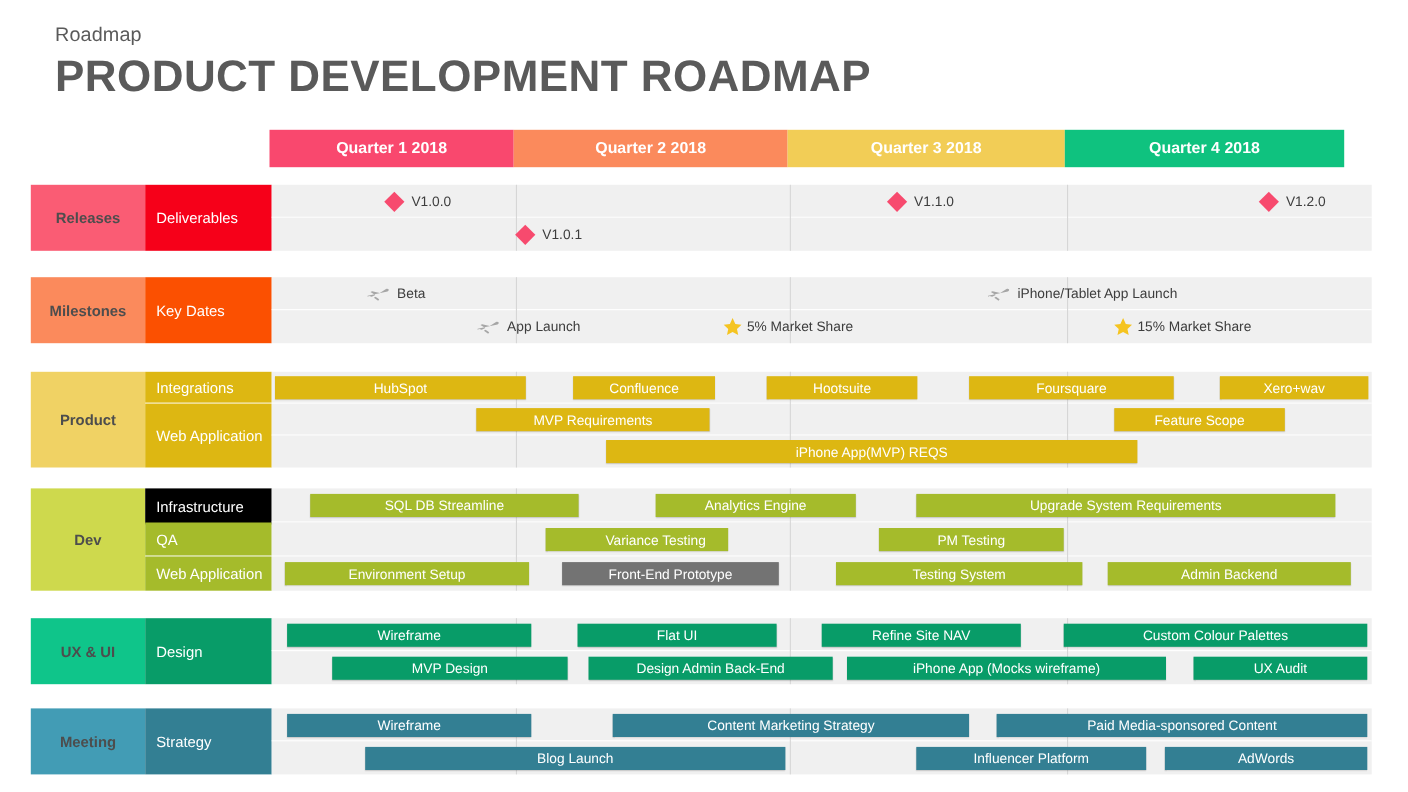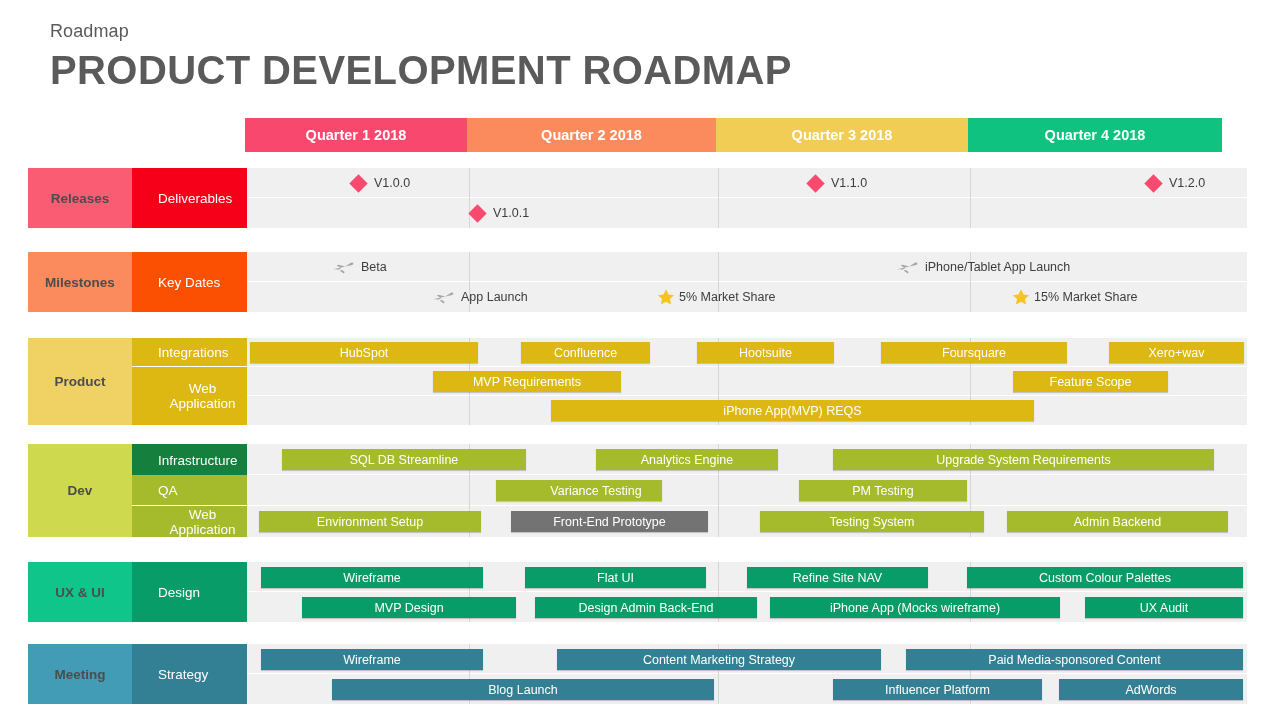--- a/index.html
+++ b/index.html
@@ -110,23 +110,22 @@
   .sub {
     position: absolute;
     left: 0;
     width: 115px;
     box-sizing: border-box;
     color: #ffffff;
     font-weight: normal;
     font-size: 13.5px;
     display: flex;
     align-items: center;
-    padding-left: 26px;
+    padding-left: 10px;
     border-bottom: 1px solid #ffffff;
-    text-align: center;
   }
   .lane-wrap {
     position: absolute;
     left: 219px;
     top: 0;
     width: 1000px;
   }
   .lane {
     position: absolute;
     left: 0;
@@ -284,29 +283,29 @@
           <div class="lane" style="top: 29px; height: 29px;"></div>
           <div class="lane" style="top: 58px; height: 29px; border-bottom: none;"></div>
           <div class="vline" style="left: 222px; top: 0px; height: 87px;"></div>
           <div class="vline" style="left: 471px; top: 0px; height: 87px;"></div>
           <div class="vline" style="left: 723px; top: 0px; height: 87px;"></div>
           <div class="bar" style="left: 3px; width: 228px; top: 4px; height: 21px; background: rgb(221, 183, 18);">HubSpot</div>
           <div class="bar" style="left: 274px; width: 129px; top: 4px; height: 21px; background: rgb(221, 183, 18);">Confluence</div>
           <div class="bar" style="left: 450px; width: 137px; top: 4px; height: 21px; background: rgb(221, 183, 18);">Hootsuite</div>
           <div class="bar" style="left: 634px; width: 186px; top: 4px; height: 21px; background: rgb(221, 183, 18);">Foursquare</div>
           <div class="bar" style="left: 862px; width: 135px; top: 4px; height: 21px; background: rgb(221, 183, 18);">Xero+wav</div>
-          <div class="bar" style="left: 186px; width: 188px; top: 33px; height: 21px; background: rgb(221, 183, 18);">MVP Requirements</div>
+          <div class="bar" style="left: 186px; width: 212px; top: 33px; height: 21px; background: rgb(221, 183, 18);">MVP Requirements</div>
           <div class="bar" style="left: 766px; width: 155px; top: 33px; height: 21px; background: rgb(221, 183, 18);">Feature Scope</div>
           <div class="bar" style="left: 304px; width: 483px; top: 62px; height: 21px; background: rgb(221, 183, 18);">iPhone App(MVP) REQS</div>
         </div>
       </div>
       <div class="group" style="top: 292px; height: 93px;">
         <div class="cat" style="height: 93px; background: rgb(206, 217, 77);">Dev</div>
         <div class="subcol" style="height: 93px;">
-          <div class="sub" style="top: 0px; height: 33px; background: #15803d;">Infrastructure</div>
+          <div class="sub" style="top: 0px; height: 33px; background: #000000;">Infrastructure</div>
           <div class="sub" style="top: 31px; height: 31px; background: rgb(165, 187, 43);">QA</div>
           <div class="sub" style="top: 62px; height: 31px; background: rgb(165, 187, 43); border-bottom: none;">Web Application</div>
         </div>
         <div class="lane-wrap" style="height: 93px;">
           <div class="lane" style="top: 0px; height: 31px;"></div>
           <div class="lane" style="top: 31px; height: 31px;"></div>
           <div class="lane" style="top: 62px; height: 31px; border-bottom: none;"></div>
           <div class="vline" style="left: 222px; top: 0px; height: 93px;"></div>
           <div class="vline" style="left: 471px; top: 0px; height: 93px;"></div>
           <div class="vline" style="left: 723px; top: 0px; height: 93px;"></div>

